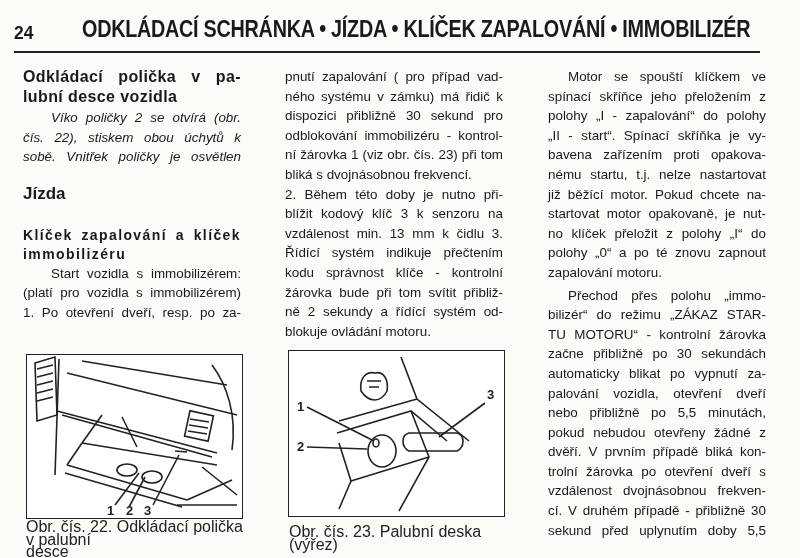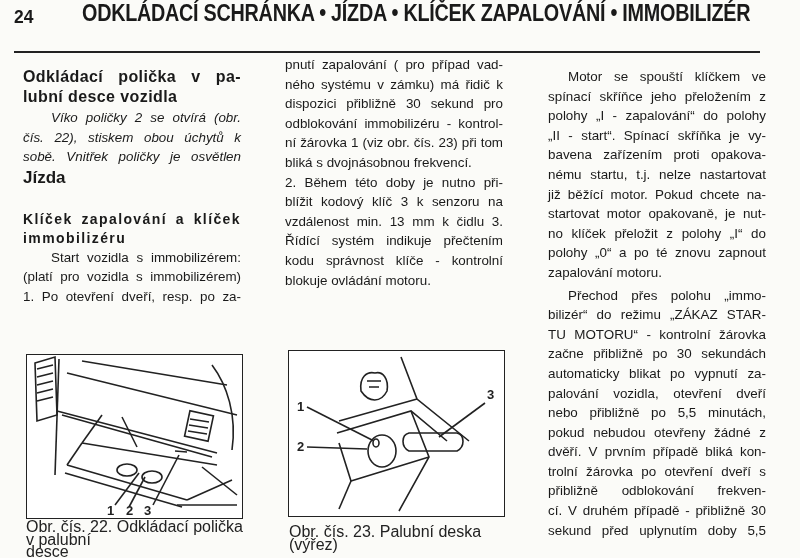--- a/index.html
+++ b/index.html
@@ -1,26 +1,26 @@
 <!DOCTYPE html>
 <html><head>
 <meta charset="utf-8">
 <style>
   html,body{margin:0;padding:0;}
   body{width:800px;height:558px;background:#fbfbf8;position:relative;overflow:hidden;color:#1a1a1a;font-family:"Liberation Sans",sans-serif;}
-  .header{position:absolute;left:14px;top:0;width:770px;height:32px;}
+  .header{position:absolute;left:14px;top:16px;width:770px;height:32px;}
   .page-num{position:absolute;left:0;top:6px;font-family:"Liberation Sans",sans-serif;font-weight:bold;font-size:19px;letter-spacing:0;transform:scaleX(0.92);transform-origin:left;}
   .header-title{position:absolute;left:68px;top:0;font-weight:bold;font-size:23px;white-space:nowrap;transform:scaleX(0.86);transform-origin:left;letter-spacing:-0.3px;}
   .header-rule{position:absolute;left:14px;top:51px;width:746px;height:2px;background:#222;}
   .col{position:absolute;font-size:13.4px;line-height:19.6px;text-align:justify;}
   .h2{font-weight:bold;font-size:16px;line-height:20px;letter-spacing:0.4px;text-align:left;}
   .h2b{font-weight:bold;font-size:17px;line-height:22px;}
   .h3{font-weight:bold;font-size:14px;line-height:19px;letter-spacing:1.4px;text-align:left;}
   .c1{left:23px;top:67px;width:218px;}
-  .c2{left:285px;top:55px;width:218px;}
+  .c2{left:285px;top:67px;width:218px;}
   .c3{left:548px;top:67px;width:218px;}
   .line{white-space:nowrap;display:block;text-align:justify;text-align-last:justify;}
   .last{text-align-last:left;}
   .fig{position:absolute;border:1.5px solid #222;background:#fff;}
   .fig1{left:26px;top:354px;width:215px;height:163px;}
   .fig2{left:288px;top:350px;width:215px;height:165px;}
   .cap{position:absolute;font-size:16px;line-height:12.5px;color:#222;}
   .cap1{left:26px;top:521px;width:220px;}
   .cap2{left:289px;top:526px;width:220px;}
 </style>
@@ -36,21 +36,21 @@
 <div class="col c1">
   <div class="h2">
     <span class="line">Odkládací polička v pa-</span>
     <span class="line last">lubní desce vozidla</span>
   </div>
   <div style="margin-top:1px;font-style:italic;">
     <span class="line" style="padding-left:28px;">Víko poličky 2 se otvírá (obr.</span>
     <span class="line">čís. 22), stiskem obou úchytů k</span>
     <span class="line">sobě. Vnitřek poličky je osvětlen</span>
   </div>
-  <div class="h2b" style="">Jízda</div>
+  <div class="h2b" style="margin-top:16px;">Jízda</div>
   <div class="h3" style="margin-top:21px;">
     <span class="line">Klíček zapalování a klíček</span>
     <span class="line last">immobilizéru</span>
   </div>
   <div>
     <span class="line" style="padding-left:28px;">Start vozidla s immobilizérem:</span>
     <span class="line">(platí pro vozidla s immobilizérem)</span>
     <span class="line">1.  Po otevření dveří, resp. po za-</span>
   </div>
 </div>
@@ -60,20 +60,22 @@
   <span class="line">ného systému v zámku) má řidič k</span>
   <span class="line">dispozici přibližně 30 sekund  pro</span>
   <span class="line">odblokování immobilizéru - kontrol-</span>
   <span class="line">ní žárovka 1 (viz obr. čís. 23) při tom</span>
   <span class="line last">bliká s dvojnásobnou frekvencí.</span>
   <span class="line">2.  Během této doby je nutno při-</span>
   <span class="line">blížit kodový klíč 3 k senzoru na</span>
   <span class="line">vzdálenost min. 13 mm k čidlu 3.</span>
   <span class="line">Řídící systém indikuje přečtením</span>
   <span class="line">kodu správnost klíče - kontrolní</span>
+  <span class="line">žárovka bude při tom svítit přibliž-</span>
+  <span class="line">ně 2 sekundy a řídící systém od-</span>
   <span class="line last">blokuje ovládání motoru.</span>
 </div>
 
 <div class="col c3">
   <span class="line" style="padding-left:20px;">Motor se spouští klíčkem ve</span>
   <span class="line">spínací skříňce jeho přeložením z</span>
   <span class="line">polohy  „I - zapalování“ do polohy</span>
   <span class="line">„II - start“. Spínací skříňka je vy-</span>
   <span class="line">bavena zařízením proti opakova-</span>
   <span class="line">nému startu, t.j. nelze nastartovat</span>
@@ -85,21 +87,21 @@
   <span class="line" style="padding-left:20px;margin-top:3px;">Přechod přes polohu  „immo-</span>
   <span class="line">bilizér“ do režimu „ZÁKAZ STAR-</span>
   <span class="line">TU MOTORU“ - kontrolní žárovka</span>
   <span class="line">začne přibližně po 30 sekundách</span>
   <span class="line">automaticky blikat po vypnutí za-</span>
   <span class="line">palování vozidla, otevření dveří</span>
   <span class="line">nebo přibližně po 5,5 minutách,</span>
   <span class="line">pokud nebudou otevřeny žádné z</span>
   <span class="line">dvěří. V prvním případě bliká kon-</span>
   <span class="line">trolní žárovka po otevření dveří  s</span>
-  <span class="line">přibližně  odblokování frekven-</span>
+  <span class="line">vzdálenost  dvojnásobnou frekven-</span>
   <span class="line">cí. V druhém případě - přibližně 30</span>
   <span class="line">sekund před uplynutím doby 5,5</span>
 </div>
 
 <div class="fig fig1">
   <svg width="215" height="163" viewBox="0 0 215 163">
     <g fill="none" stroke="#222" stroke-width="1.6">
 
       <path d="M8 8 L28 2 L30 60 L10 66 Z"></path>
       <path d="M10 14 L26 10 M10 22 L26 18 M10 30 L26 26 M10 38 L26 34 M10 46 L26 42"></path>

